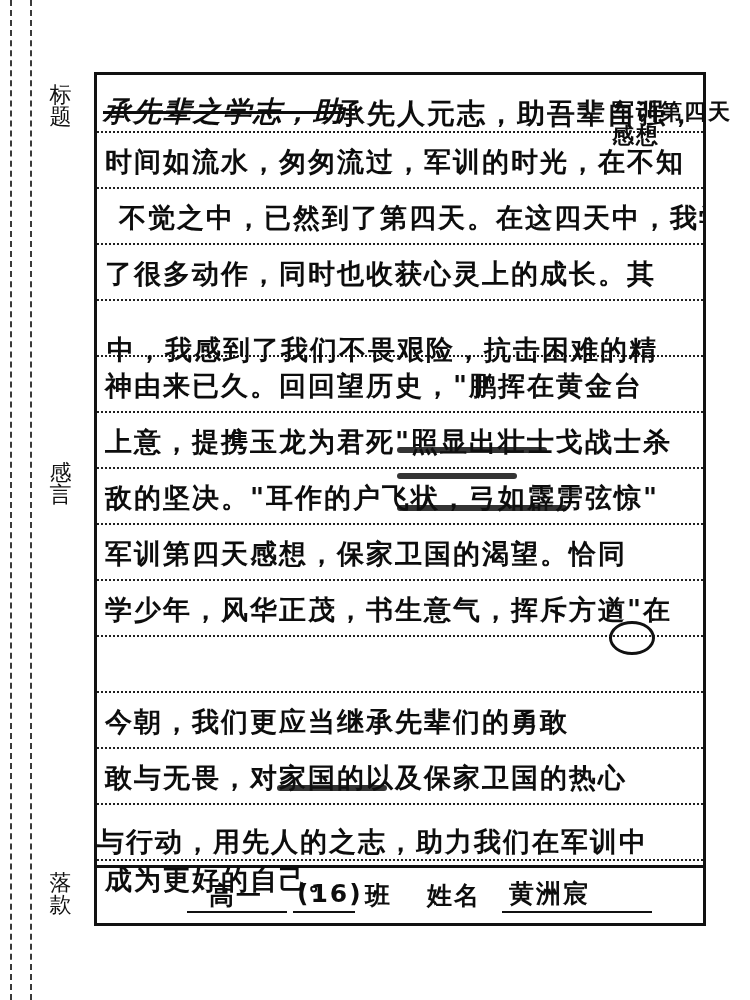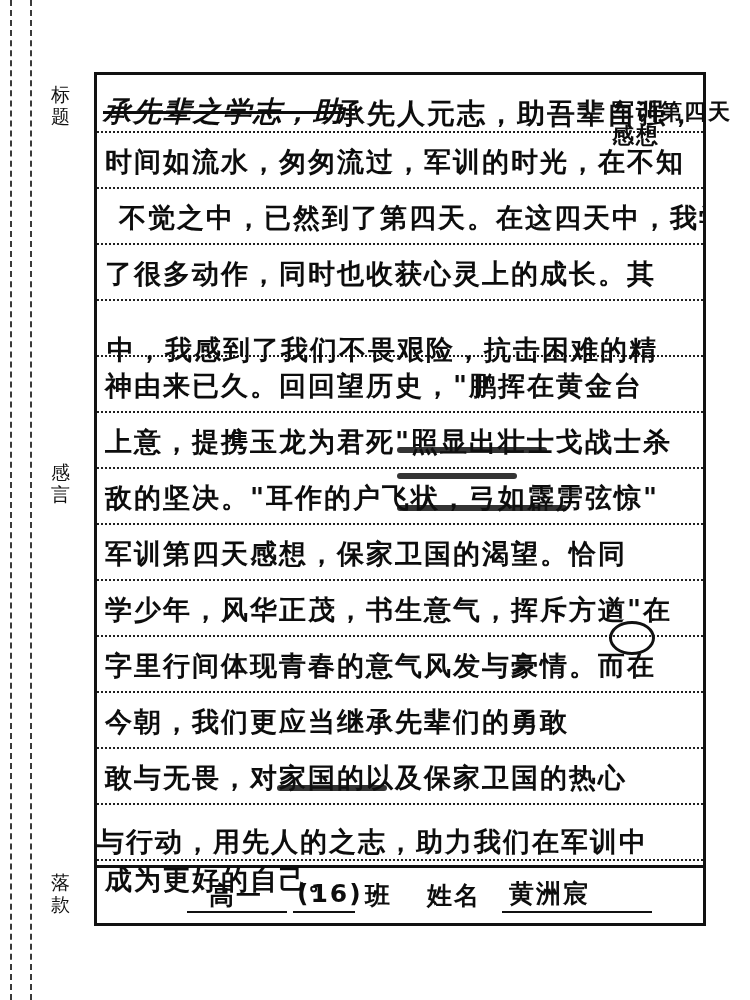--- a/index.html
+++ b/index.html
@@ -38,21 +38,21 @@
     position: absolute;
     left: 46px;
     top: 72px;
     width: 44px;
     height: 860px;
   }
   .side-label {
     position: absolute;
     left: 0;
     width: 30px;
-    font-size: 19px;
+    font-size: 22px;
     line-height: 22px;
     color: #111;
     text-align: center;
     letter-spacing: 1px;
   }
   .side-label.title-lbl { top: 12px; }
   .side-label.body-lbl  { top: 390px; }
   .side-label.sign-lbl  { top: 800px; }
 
   
@@ -181,21 +181,20 @@
 
     <div class="hand ln" style="left:8px;  top:72px;">时间如流水，匆匆流过，军训的时光，在不知</div>
     <div class="hand ln" style="left:22px; top:128px;">不觉之中，已然到了第四天。在这四天中，我学习</div>
     <div class="hand ln" style="left:8px;  top:184px;">了很多动作，同时也收获心灵上的成长。其</div>
     <div class="hand ln" style="left:10px; top:240px;margin-top:20px;">中，我感到了我们不畏艰险，抗击困难的精</div>
     <div class="hand ln" style="left:8px;  top:296px;">神由来已久。回回望历史，"鹏挥在黄金台</div>
     <div class="hand ln" style="left:8px;  top:352px;">上意，提携玉龙为君死"照显出壮士戈战士杀</div>
     <div class="hand ln" style="left:8px;  top:408px;">敌的坚决。"耳作的户飞状，弓如霹雳弦惊"</div>
     <div class="hand ln" style="left:8px;  top:464px;">军训第四天感想，保家卫国的渴望。恰同</div>
     <div class="hand ln" style="left:8px;  top:520px;">学少年，风华正茂，书生意气，挥斥方遒"在</div>
-    <div class="hand ln" style="left:8px;  top:576px;">字里行间体现青春的意气风发与豪情。而在</div>
     <div class="hand ln" style="left:8px;  top:632px;">今朝，我们更应当继承先辈们的勇敢</div>
     <div class="hand ln" style="left:8px;  top:688px;">敢与无畏，对家国的以及保家卫国的热心</div>
     <div class="hand ln" style="left:0;  top:744px;margin-top:8px;">与行动，用先人的之志，助力我们在军训中</div>
     <div class="hand ln" style="left:8px;  top:790px;">成为更好的自己。</div>
 
     <div class="scribble" style="left:300px; top:372px; width:150px; height:6px;"></div>
     <div class="scribble" style="left:300px; top:398px; width:120px; height:6px;"></div>
     <div class="scribble" style="left:300px; top:430px; width:170px; height:6px;"></div>
     <div class="scribble" style="left:180px; top:710px; width:110px; height:6px;"></div>
     <div class="blotch" style="left:512px; top:546px; width:40px; height:28px;"></div>

